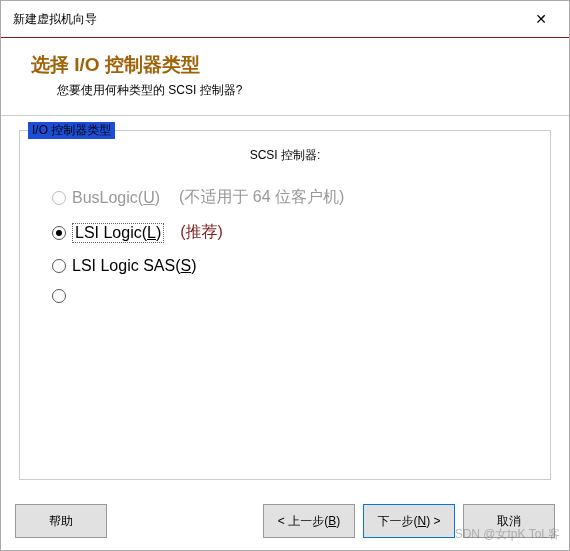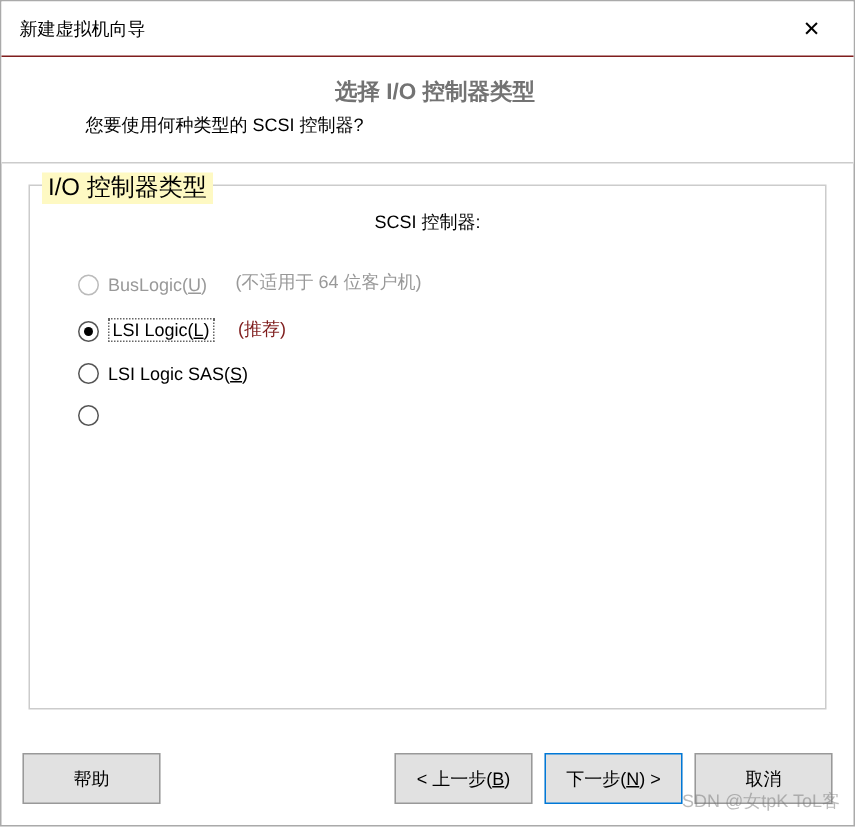--- a/index.html
+++ b/index.html
@@ -45,62 +45,61 @@
       font-size: 14px;
       color: #000;
       cursor: pointer;
     }
     .header {
       padding: 14px 20px 16px 30px;
       background: #fff;
       border-bottom: 1px solid #ccc;
     }
     .header-title {
-      font-size: 15px;
+      font-size: 19px;
       font-weight: bold;
-      color: #737373;
+      color: #a16207;
       margin-bottom: 4px;
-      text-align: center;
     }
     .header-subtitle {
       font-size: 12px;
       color: #000;
       margin-left: 26px;
     }
     .content {
       flex: 1;
       padding: 14px 18px;
     }
     .fieldset {
       position: relative;
       border: 1px solid #ccc;
       padding: 16px 14px 14px 14px;
       height: 350px;
     }
     .legend {
       position: absolute;
       top: -9px;
       left: 8px;
-      background: #fef9c3;
+      background: #1d4ed8;
       padding: 0 4px;
-      font-size: 16px;
+      font-size: 12px;
       color: #000;
     }
     .sub-label {
       font-size: 12px;
       color: #000;
       margin-bottom: 23px;
       text-align: center;
     }
     .radio-row {
       display: flex;
-      align-items: flex-end;
+      align-items: center;
       margin-left: 18px;
       margin-bottom: 14px;
-      font-size: 12px;
+      font-size: 16px;
     }
     .radio {
       width: 14px;
       height: 14px;
       border: 1px solid #555;
       border-radius: 50%;
       margin-right: 6px;
       display: inline-flex;
       align-items: center;
       justify-content: center;

